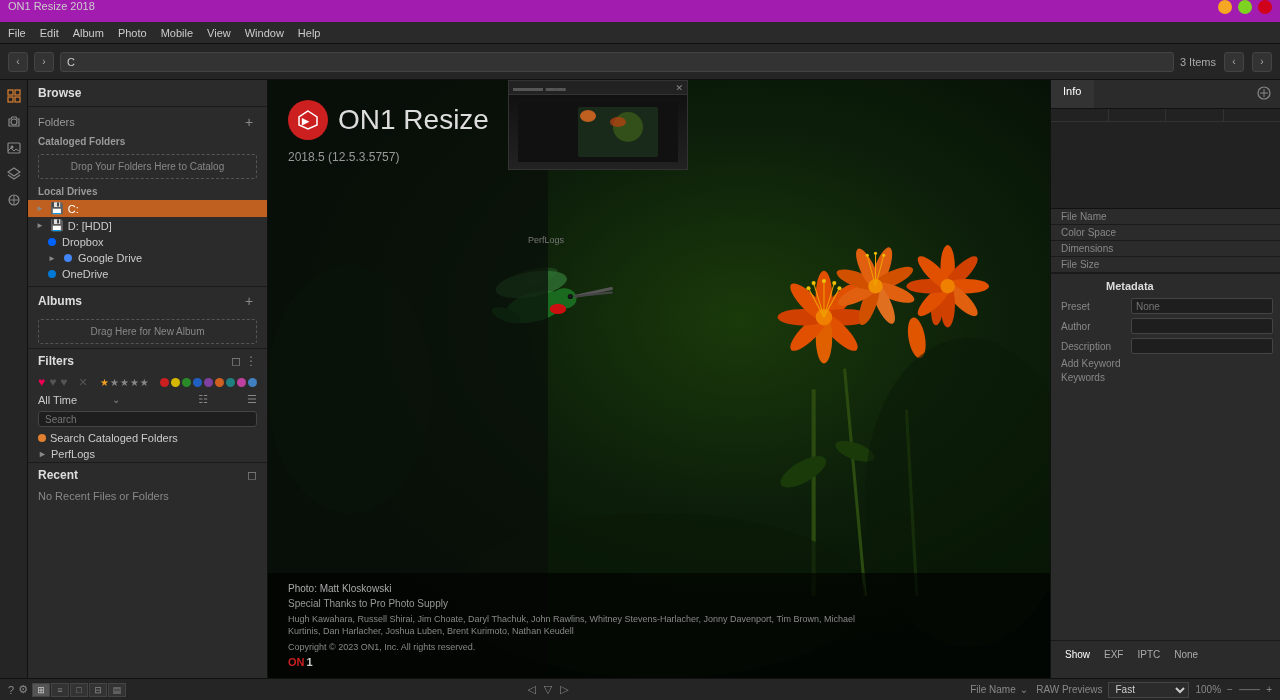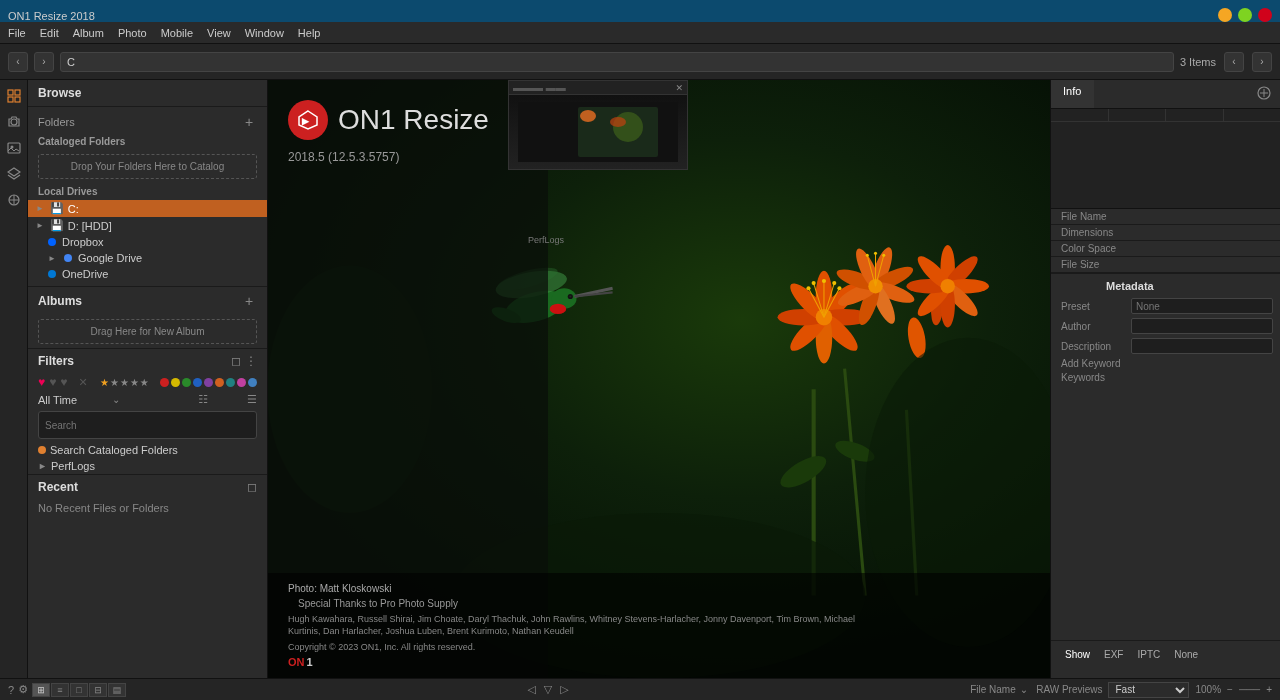--- a/index.html
+++ b/index.html
@@ -11,23 +11,23 @@
       font-family: 'Segoe UI', Arial, sans-serif;
       font-size: 11px;
       overflow: hidden;
       display: flex;
       flex-direction: column;
     }
 
     
     #titlebar {
       height: 22px;
-      background: #0c4a6e;
-      display: flex;
-      align-items: flex-end;
+      background: #a21caf;
+      display: flex;
+      align-items: flex-start;
       padding: 0 8px;
       justify-content: space-between;
       flex-shrink: 0;
     }
     #titlebar-left {
       display: flex;
       align-items: center;
       gap: 12px;
       font-size: 11px;
       color: #ccc;
@@ -276,21 +276,21 @@
       align-items: center;
       justify-content: space-between;
       padding: 2px 10px;
     }
 
     .search-row {
       padding: 3px 10px;
     }
     .search-input {
       width: 100%;
-      height: 28px;
+      height: 16px;
       background: #1e1e1e;
       border: 1px solid #444;
       border-radius: 3px;
       padding: 0 6px;
       color: #ccc;
       font-size: 10px;
     }
 
     .search-catalogs {
       padding: 2px 10px;
@@ -348,21 +348,21 @@
       display: flex;
       align-items: center;
       justify-content: center;
       font-size: 14px;
       font-weight: bold;
       color: white;
     }
     .on1-title { font-size: 28px; color: #ddd; font-weight: 300; }
     .on1-version { font-size: 12px; color: #999; margin-bottom: 16px; }
     .splash-photo-credit { font-size: 10px; color: #aaa; margin-bottom: 4px; }
-    .splash-thanks { font-size: 10px; color: #999; margin-bottom: 4px; margin-left: 10px; }
+    .splash-thanks { font-size: 10px; color: #999; margin-bottom: 4px; }
     .splash-credits { font-size: 9px; color: #888; max-width: 600px; line-height: 1.4; }
     .splash-copyright { font-size: 9px; color: #888; margin-top: 4px; }
     .on1-small-logo {
       display: inline-flex;
       align-items: center;
       gap: 2px;
       font-size: 11px;
       font-weight: bold;
       color: #ccc;
       margin-top: 4px;
@@ -994,25 +994,25 @@
         <div class="info-col"></div>
         <div class="info-col"></div>
       </div>
     </div>
 
     <div class="info-meta-row">
       <span class="info-meta-label">File Name</span>
       <span class="info-meta-value"></span>
     </div>
     <div class="info-meta-row">
+      <span class="info-meta-label">Color Space</span>
+      <span class="info-meta-value"></span>
+    </div>
+    <div class="info-meta-row">
       <span class="info-meta-label">Dimensions</span>
-      <span class="info-meta-value"></span>
-    </div>
-    <div class="info-meta-row">
-      <span class="info-meta-label">Color Space</span>
       <span class="info-meta-value"></span>
     </div>
     <div class="info-meta-row">
       <span class="info-meta-label">File Size</span>
       <span class="info-meta-value"></span>
     </div>
 
     <div class="metadata-section">
       <div class="metadata-title">Metadata</div>
 

